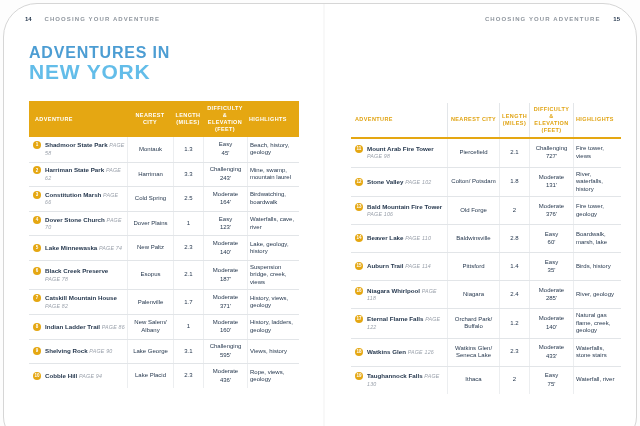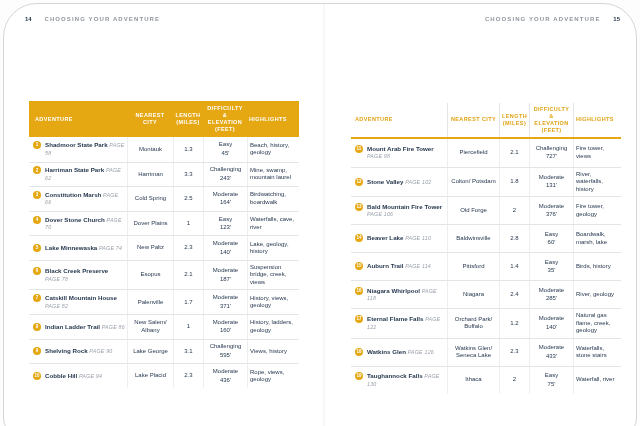--- a/index.html
+++ b/index.html
@@ -76,20 +76,24 @@
 <body>
 
 <div class="book">
   <div class="spine"></div>
 
   <div class="page page-left">
     <div class="runhead">
       <span class="folio">14</span>
       <span>CHOOSING YOUR ADVENTURE</span>
     </div>
+    <div class="title">
+      <div class="t1">ADVENTURES IN</div>
+      <div class="t2">NEW YORK</div>
+    </div>
     <div class="tbl tbl-left">
       <div class="thead">
         <div class="th c-adv">ADVENTURE</div>
         <div class="th c-city">NEAREST CITY</div>
         <div class="th c-len">LENGTH (MILES)</div>
         <div class="th c-diff">DIFFICULTY &amp; ELEVATION (FEET)</div>
         <div class="th c-hl">HIGHLIGHTS</div>
       </div>
       <div class="tbody">
           <div class="tr">

